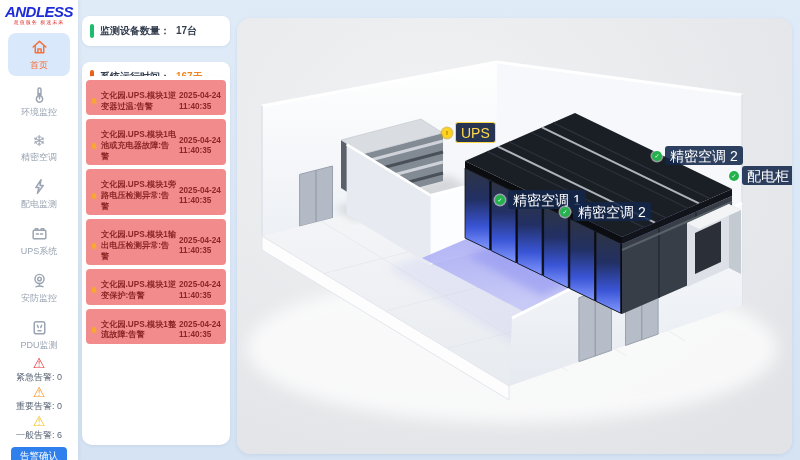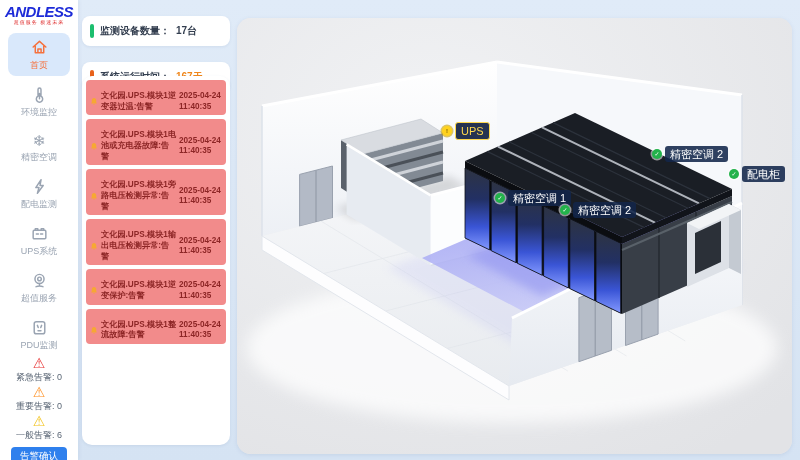--- a/index.html
+++ b/index.html
@@ -57,21 +57,21 @@
   .viewport { position:absolute; left:237px; top:18px; width:555px; height:436px;
     border-radius:14px; overflow:hidden; background:#e9eaec;
     box-shadow:0 1px 4px rgba(70,100,150,.12); }
   .viewport svg { display:block; }
   .scene-label { position:absolute; display:flex; align-items:center; gap:3px; }
   .dot { width:10px; height:10px; border-radius:50%; display:flex; align-items:center;
     justify-content:center; font-size:6px; line-height:10px; color:#fff; font-weight:bold;
     box-shadow:0 0 0 1.5px rgba(255,255,255,.55); }
   .dot.ok { background:#23b24b; }
   .dot.warn { background:#ffd21e; color:#7a5b00; box-shadow:0 0 0 1.5px rgba(200,160,0,.6); }
-  .tag { background:rgba(18,38,74,.88); color:#fff; font-size:11px; line-height:1;
+  .tag { background:rgba(18,38,74,.88); color:#fff; font-size:14px; line-height:1;
     padding:2.5px 5px; border-radius:3px; white-space:nowrap; }
   .tag.warn { background:rgba(20,34,66,.92); color:#ffd84d; border:1px solid #ffd84d; }
 </style>
 </head>
 <body>
 
 <div class="sidebar">
   <div class="logo-wrap">
     <div class="logo-text">ANDLESS</div>
     <div class="logo-tag">超值服务 极速未来</div>
@@ -105,21 +105,21 @@
           <path d="M5 6 V4.4 H7.4 V6 M10.6 6 V4.4 H13 V6 M6 9.5 H8 M10 9.5 H12"></path>
         </svg>
       <span class="lbl">UPS系统</span>
     </div>
     <div class="nav-item">
       <svg viewBox="0 0 18 18">
           <circle cx="9" cy="7.5" r="4.3"></circle>
           <circle cx="9" cy="7.5" r="1.7"></circle>
           <path d="M9 11.8 V14.2 M5.8 14.8 Q9 13.6 12.2 14.8"></path>
         </svg>
-      <span class="lbl">超值服务</span>
+      <span class="lbl">安防监控</span>
     </div>
     <div class="nav-item">
       <svg viewBox="0 0 18 18">
           <rect x="4" y="3.5" width="10" height="11.5" rx="2"></rect>
           <path d="M7 7 L7.8 9 M11 7 L10.2 9 M7.6 12 H10.4"></path>
         </svg>
       <span class="lbl">PDU监测</span>
     </div>
   </div>
   <div class="alarm-sum">

